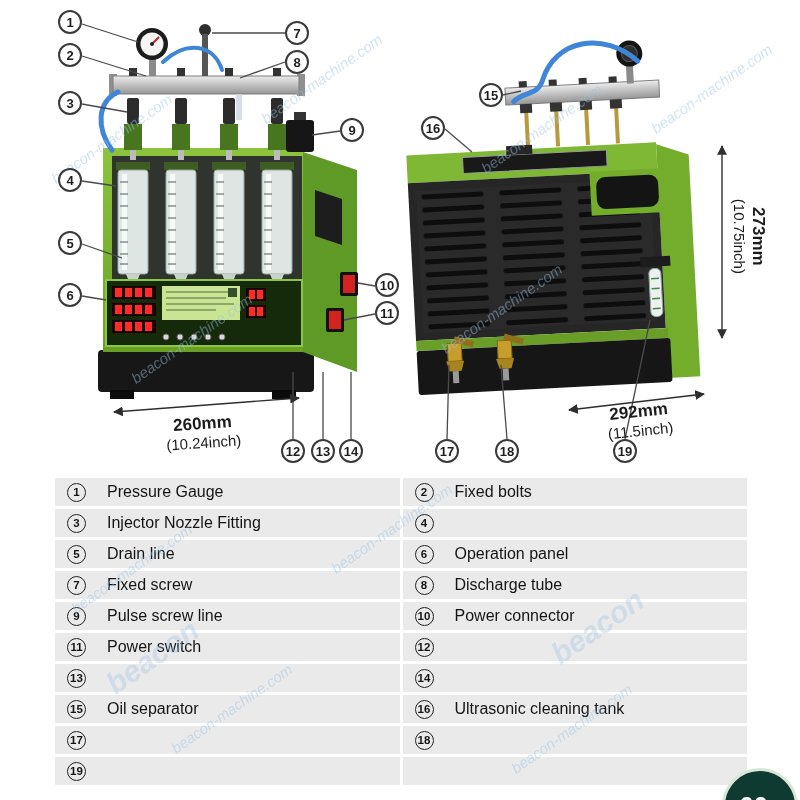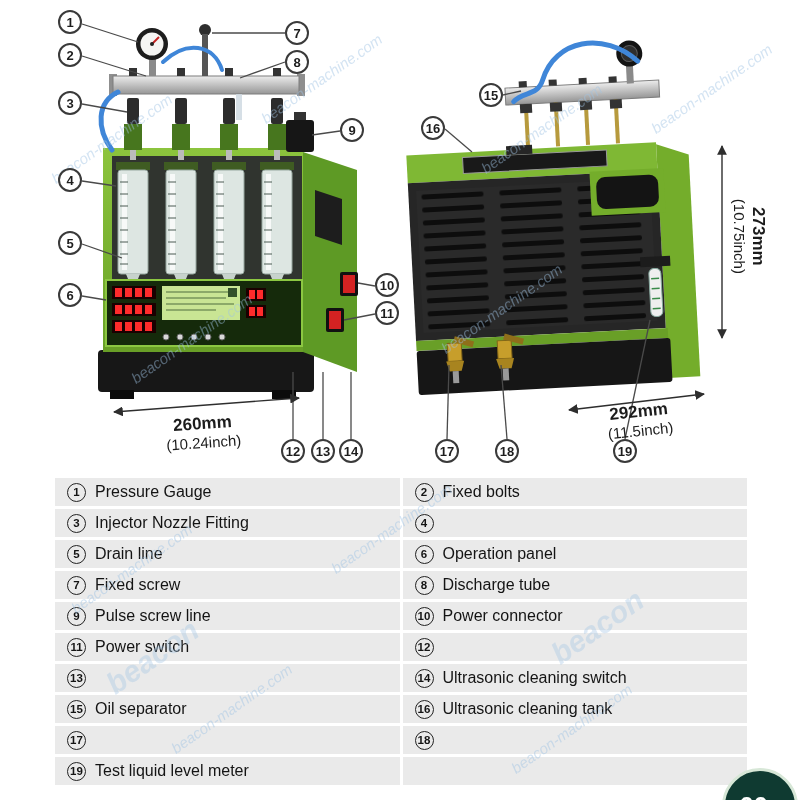--- a/index.html
+++ b/index.html
@@ -23,21 +23,21 @@
   .dim .i{font-size:15px;font-weight:500;}
 
   
   .legend{position:absolute;left:55px;top:478px;width:692px;display:grid;
           grid-template-columns:1fr 1fr;gap:3px;z-index:2;}
   .cell{background:#eaeaea;height:28px;display:flex;align-items:center;gap:9px;
         padding:0 12px;font-size:16px;font-weight:500;color:#141414;}
   .cnum{flex:0 0 auto;width:19px;height:19px;border:1.5px solid #222;border-radius:50%;
         box-sizing:border-box;display:flex;align-items:center;justify-content:center;
         font-size:11.5px;font-weight:700;}
-  .clabel{white-space:nowrap;}
+  .clabel{white-space:nowrap;margin-left:12px;}
 
   
   .badge{position:absolute;left:722px;top:768px;width:76px;height:76px;border-radius:50%;
          background:#0f3a31;border:3px solid #d7e7d7;box-sizing:border-box;color:#fff;
          display:flex;align-items:center;justify-content:flex-start;padding-left:14px;
          font-size:26px;font-weight:700;z-index:7;}
 </style>
 </head>
 <body>
 
@@ -329,39 +329,37 @@
         <span class="clabel">Power switch</span>
       </div>
     <div class="cell">
         <span class="cnum">12</span>
       </div>
     <div class="cell">
         <span class="cnum">13</span>
       </div>
     <div class="cell">
         <span class="cnum">14</span>
-        <span class="clabel">Ultrasonic cleaning switch</span>
       </div>
     <div class="cell">
         <span class="cnum">15</span>
         <span class="clabel">Oil separator</span>
       </div>
     <div class="cell">
         <span class="cnum">16</span>
         <span class="clabel">Ultrasonic cleaning tank</span>
       </div>
     <div class="cell">
         <span class="cnum">17</span>
       </div>
     <div class="cell">
         <span class="cnum">18</span>
       </div>
     <div class="cell">
         <span class="cnum">19</span>
-        <span class="clabel">Test liquid level meter</span>
       </div>
     <div class="cell"></div>
   </div>
 
   <span class="wm" style="left:40px;top:130px">beacon-machine.com</span>
   <span class="wm" style="left:250px;top:70px">beacon-machine.com</span>
   <span class="wm" style="left:470px;top:120px">beacon-machine.com</span>
   <span class="wm" style="left:640px;top:80px">beacon-machine.com</span>
   <span class="wm" style="left:120px;top:330px">beacon-machine.com</span>
   <span class="wm" style="left:430px;top:300px">beacon-machine.com</span>

